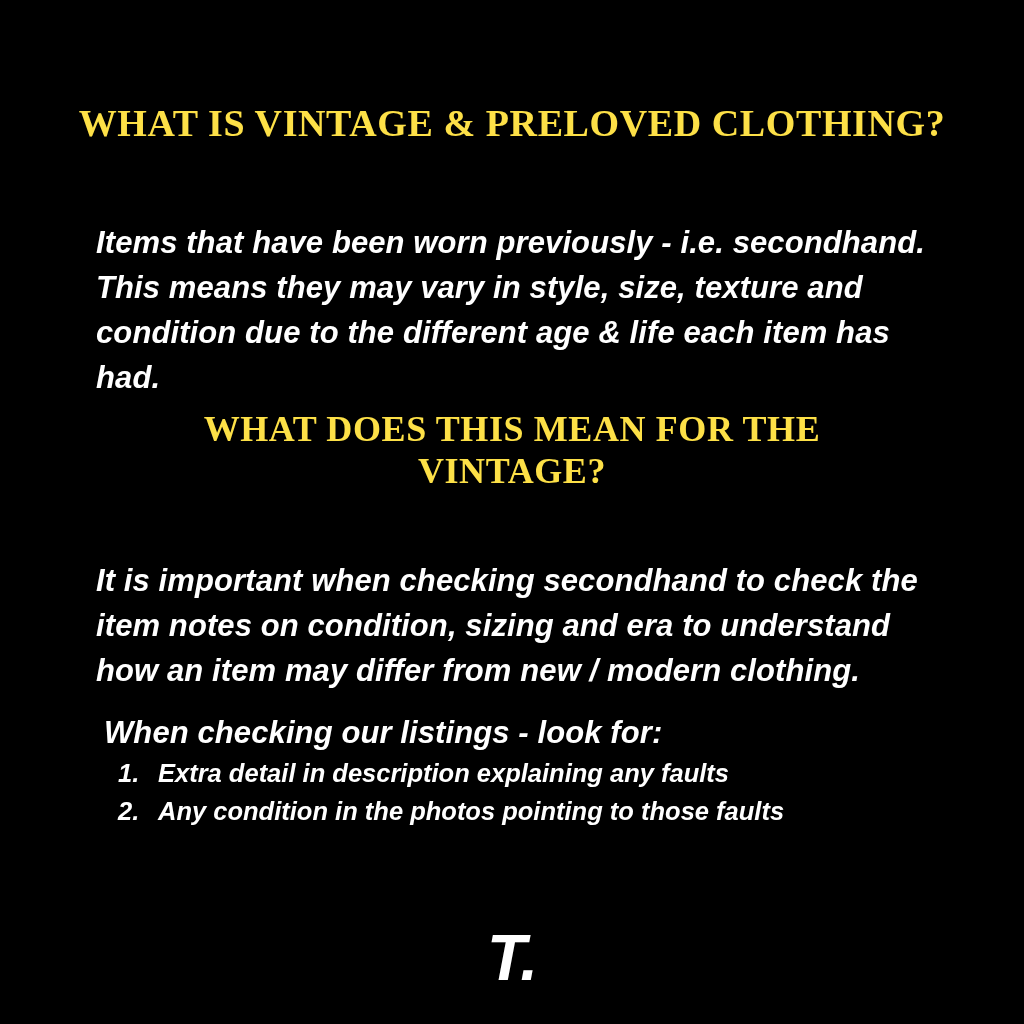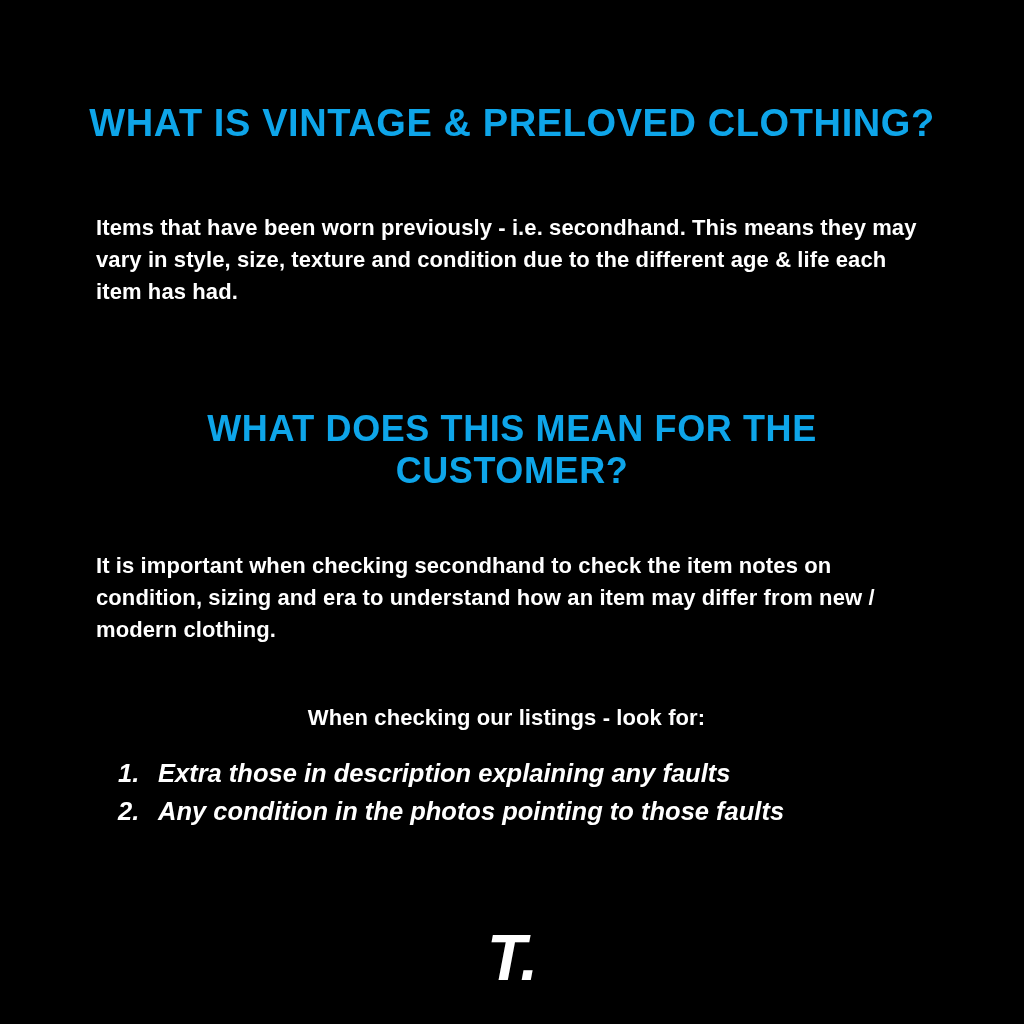--- a/index.html
+++ b/index.html
@@ -22,22 +22,23 @@
     position: relative;
     box-sizing: border-box;
   }
 
   
   .heading {
     font-weight: bold;
     font-style: normal;
     text-align: center;
     letter-spacing: 0.5px;
-    color: #0ea5e9;
+    color: #fde047;
     line-height: 1.18;
+    font-family: Liberation Serif, serif;
   }
   .heading-1 {
     position: absolute;
     top: 76px;
     left: 0;
     width: 1024px;
     font-size: 38px;
     letter-spacing: 0.6px;
   }
   .heading-2 {
@@ -46,40 +47,40 @@
     left: 112px;
     width: 800px;
     font-size: 36px;
     letter-spacing: 0.6px;
   }
 
   
   .para {
     position: absolute;
     font-weight: bold;
-    font-size: 22px;
+    font-style: italic;
+    font-size: 31px;
     line-height: 1.45;
     color: #ffffff;
     letter-spacing: 0.1px;
   }
   .para-1 {
     top: 190px;
     left: 96px;
     width: 840px;
   }
   .para-2 {
     top: 528px;
     left: 96px;
     width: 845px;
   }
   .para-3 {
     top: 680px;
-    left: 84px;
+    left: 104px;
     width: 845px;
-    text-align: center;
   }
 
   
   .checklist {
     position: absolute;
     top: 754px;
     left: 118px;
     width: 860px;
     margin: 0;
     padding: 0;
@@ -124,30 +125,30 @@
 </style>
 </head>
 <body style="background: rgb(0, 0, 0);">
 
 <div class="page">
 
   <h1 class="heading heading-1">WHAT IS VINTAGE &amp; PRELOVED CLOTHING?</h1>
 
   <p class="para para-1">Items that have been worn previously - i.e. secondhand. This means they may vary in style, size, texture and condition due to the different age &amp; life each item has had.</p>
 
-  <h2 class="heading heading-2">WHAT DOES THIS MEAN FOR THE CUSTOMER?</h2>
+  <h2 class="heading heading-2">WHAT DOES THIS MEAN FOR THE VINTAGE?</h2>
 
   <p class="para para-2">It is important when checking secondhand to check the item notes on condition, sizing and era to understand how an item may differ from new / modern clothing.</p>
 
   <p class="para para-3">When checking our listings - look for:</p>
 
   <ol class="checklist">
     <li>
       <span class="num">1.</span>
-      <span class="txt">Extra those in description explaining any faults</span>
+      <span class="txt">Extra detail in description explaining any faults</span>
     </li>
     <li>
       <span class="num">2.</span>
       <span class="txt">Any condition in the photos pointing to those faults</span>
     </li>
   </ol>
 
   <div class="logo">
     <span class="logo-mark">T.</span>
   </div>

